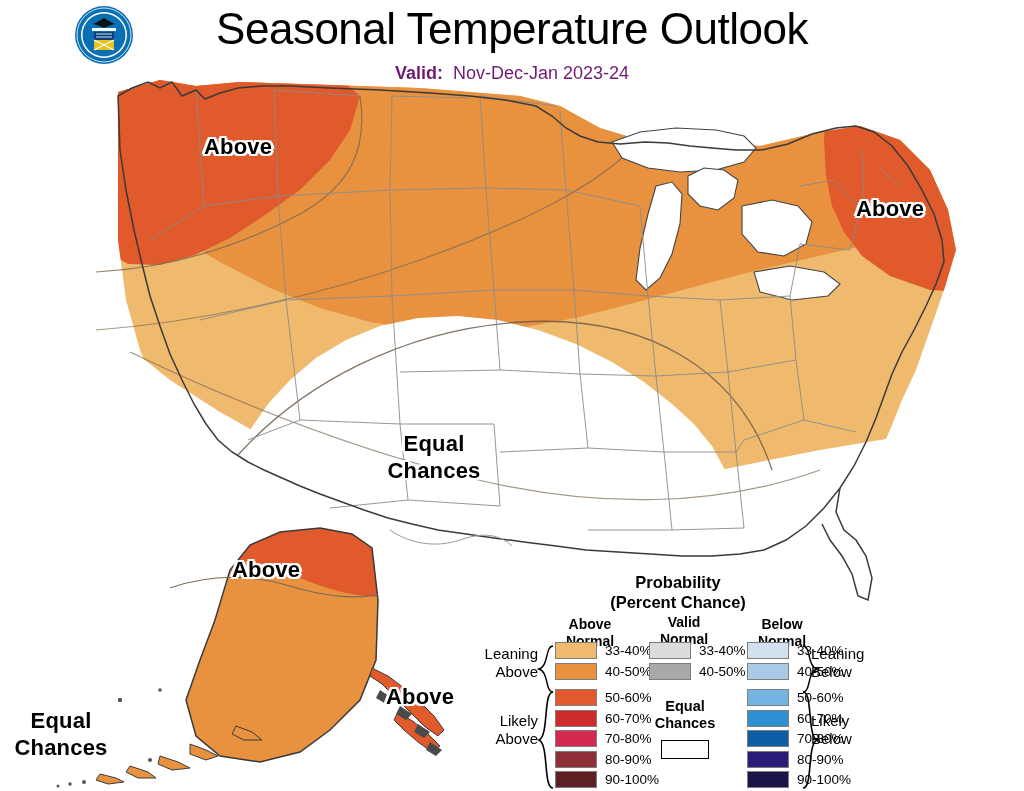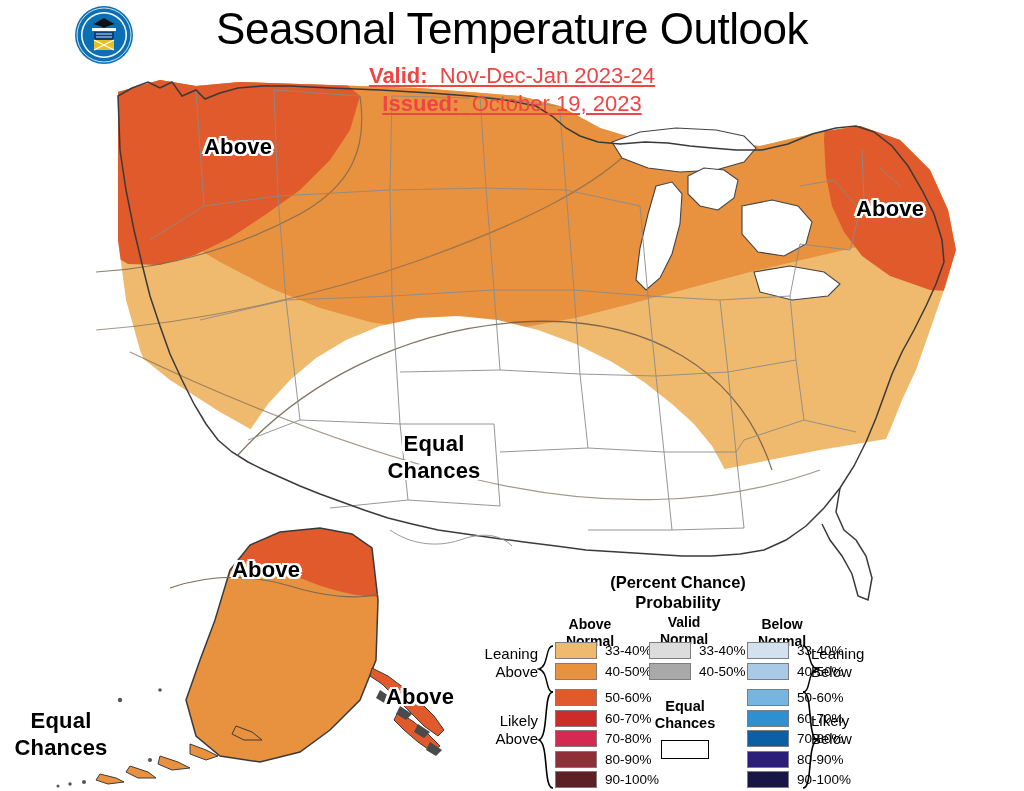--- a/index.html
+++ b/index.html
@@ -45,24 +45,23 @@
     letter-spacing: -0.5px;
     color: #000;
     line-height: 1.05;
   }
   .subtitle-block {
     position: absolute;
     left: 0;
     top: 62px;
     width: 1024px;
     text-align: center;
-    font-size: 22px;
+    font-size: 18px;
     line-height: 1.28;
-    color: #ef4444;
-    text-decoration: underline;
+    color: #701a75;
   }
   .subtitle-row {
     display: block;
     white-space: pre;
   }
   .subtitle-row .lbl {
     font-weight: bold;
   }
 
   
@@ -374,21 +373,20 @@
       <path d="M28 30 h16 M28 33 h16" stroke="#cfe2f5" stroke-width="1" fill="none"></path>
       <circle cx="36" cy="31" r="27" fill="none" stroke="#ffffff" stroke-width="0.8"></circle>
     </svg>
   </div>
 
 
   <div class="main-title">Seasonal Temperature Outlook</div>
 
   <div class="subtitle-block">
     <span class="subtitle-row"><span class="lbl">Valid:</span>  <span>Nov-Dec-Jan 2023-24</span></span>
-    <span class="subtitle-row"><span class="lbl">Issued:</span>  <span>October 19, 2023</span></span>
   </div>
 
   <div class="map-label" style="left:204px; top:134px;">Above</div>
 
   <div class="map-label" style="left:856px; top:196px;">Above</div>
 
   <div class="map-label two-line" style="left:375px; top:423px; width:118px;">
     <span>Equal</span>
     <span>Chances</span>
   </div>
@@ -398,22 +396,22 @@
   <div class="map-label" style="left:386px; top:684px;">Above</div>
 
   <div class="map-label two-line plain" style="left:6px; top:700px; width:110px;">
     <span>Equal</span>
     <span>Chances</span>
   </div>
 
   <div id="legend">
 
     <div class="legend-title">
+      <span>Probability</span>
       <span>(Percent Chance)</span>
-      <span>Probability</span>
     </div>
 
     <div class="col-head above">
       <span>Above</span>
       <span>Normal</span>
     </div>
     <div class="col-head near">
       <span>Valid</span>
       <span>Normal</span>
     </div>

